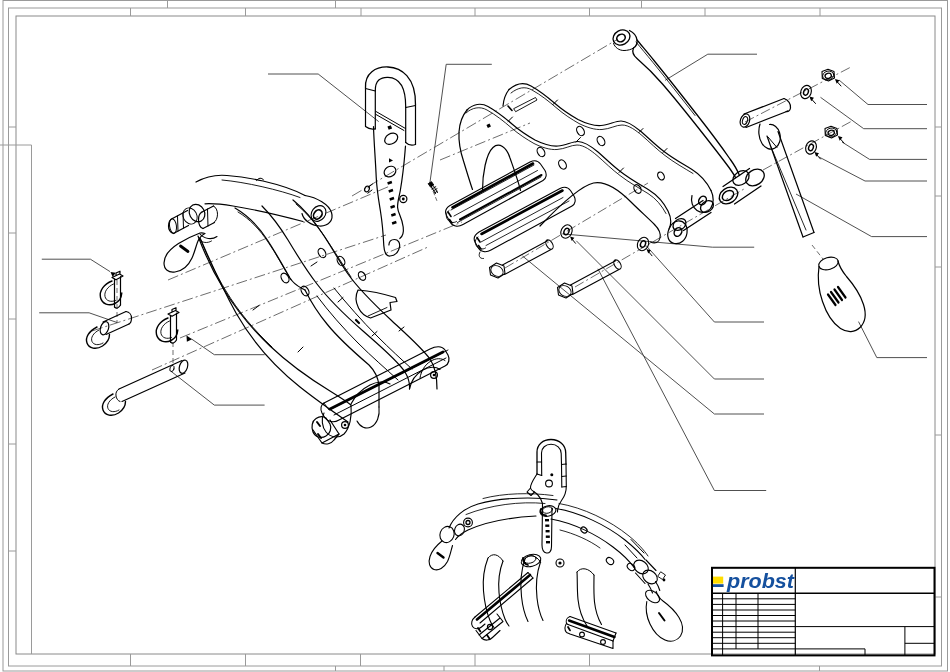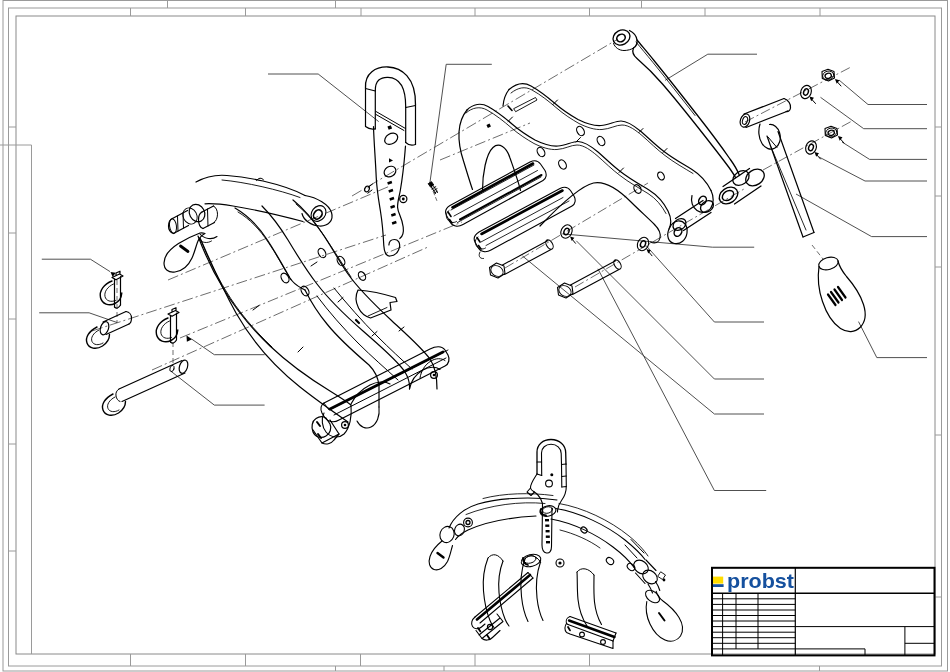--- a/index.html
+++ b/index.html
@@ -1,16 +1,16 @@
 <!DOCTYPE html>
 <html><head>
 <meta charset="utf-8">
 <style>
 html,body{margin:0;padding:0;background:#fff;}
-#sheet{position:relative;width:950px;height:672px;overflow:hidden;font-family:"Liberation Sans",sans-serif;}
+#sheet{position:relative;width:950px;height:672px;overflow:hidden;font-family:"Liberation Sans",sans-serif;font-style:italic;}
 svg{position:absolute;top:0;left:0;}
 </style>
 </head>
 <body>
 <div id="sheet">
 <svg width="950" height="672" viewBox="0 0 950 672">
 
 <g id="frame" fill="none" stroke="#9a9a9a" stroke-width="1">
   <rect x="3" y="0.5" width="944.5" height="670.5"></rect>
   <rect x="8.5" y="8" width="933" height="658"></rect>

